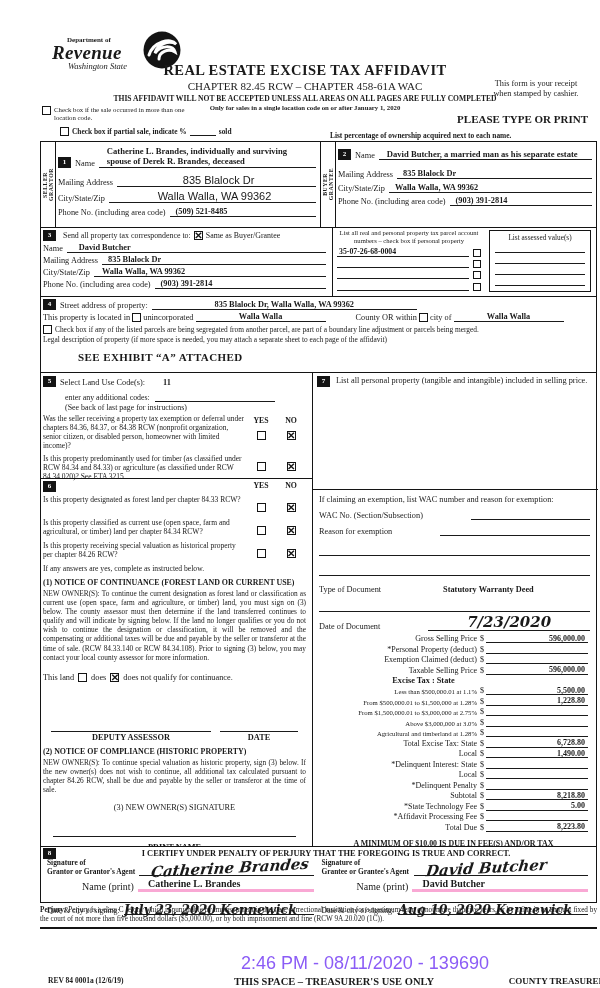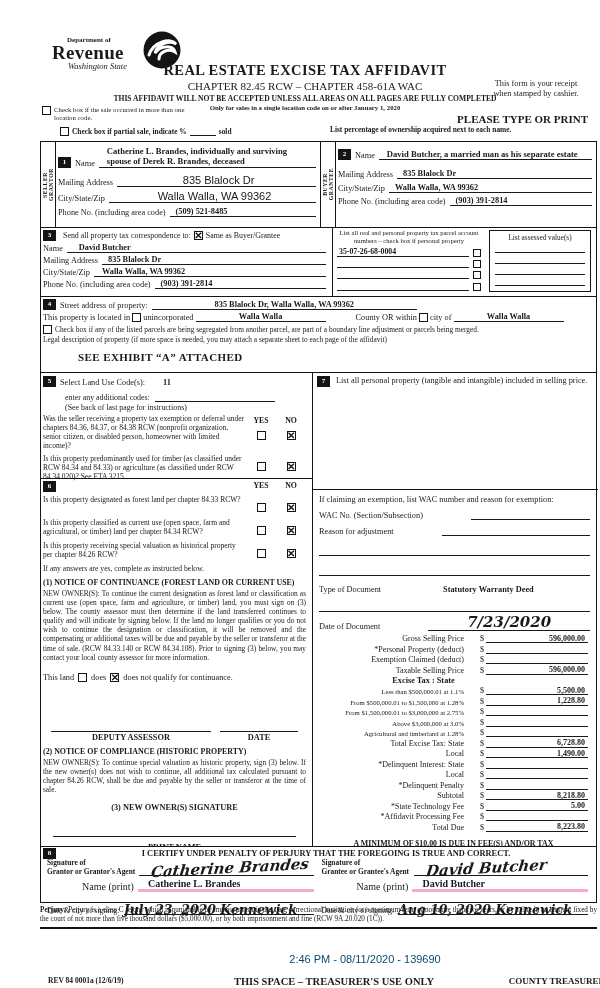--- a/index.html
+++ b/index.html
@@ -5,33 +5,33 @@
   * { box-sizing: border-box; margin: 0; padding: 0; }
   body { background: #e8e8e8; }
   .page { position: relative; width: 600px; height: 988px; background: #ffffff;
           font-family: "Liberation Serif", serif; color: #1a1a1a; overflow: hidden;
           margin: 0 auto; }
   .b { font-weight: bold; }
 
   
   .logo { position: absolute; left: 52px; top: 36px; width: 150px; }
   .logo-dept { font-size: 7px; font-weight: bold; margin-left: 15px; }
-  .logo-rev { font-size: 19px; font-weight: bold; line-height: 0.9; letter-spacing: 0.3px; }
+  .logo-rev { font-size: 19px; font-weight: bold; line-height: 0.9; letter-spacing: 0.3px; font-style: italic; }
   .logo-state { font-size: 8.5px; font-style: italic; margin-left: 16px; }
   .logo-swoosh { position: absolute; left: 90px; top: -6px; }
   .hd-center { position: absolute; left: 85px; top: 62px; width: 440px; text-align: center; }
   .hd-title { font-size: 14.5px; font-weight: bold; letter-spacing: 0.4px; }
   .hd-sub { font-size: 11px; margin-top: 1px; }
   .hd-warn { font-size: 7.6px; font-weight: bold; margin-top: 2px; }
   .hd-only { font-size: 6.8px; font-weight: bold; margin-top: 1px; }
   .receipt { position: absolute; right: 4px; top: 79px; width: 120px; font-size: 8.3px; text-align: center; line-height: 1.25; }
   .type-print { position: absolute; right: 12px; top: 113px; font-size: 11px; font-weight: bold; text-align: right; }
   .hcb1 { position: absolute; left: 42px; top: 106px; width: 152px; font-size: 6.8px; display: flex; gap: 3px; line-height: 1.25; }
   .hcb2 { position: absolute; left: 60px; top: 127px; font-size: 7.4px; font-weight: bold; display: flex; align-items: flex-end; gap: 3px; }
-  .own-note { position: absolute; left: 330px; top: 125px; font-size: 7.4px; font-weight: bold; }
+  .own-note { position: absolute; left: 330px; top: 131px; font-size: 7.4px; font-weight: bold; }
 
   
   .cb { position: relative; display: inline-block; width: 9px; height: 9px;
         border: 1px solid #141414; vertical-align: -1px; flex: none; background: #fff; }
   .cb.checked::before { content: "✕"; position: absolute; left: -0.5px; top: -2px;
         font-size: 10px; font-weight: bold; color: #141414; }
 
   .formbody { position: absolute; left: 40px; top: 141px; width: 557px; height: 762px; border: 1.5px solid #141414; }
   .snum { flex: none; display: inline-block; min-width: 13px; height: 11px; background: #141414; color: #fff;
           font-size: 7px; font-weight: bold; text-align: center; line-height: 11px; margin-right: 4px; }
@@ -82,33 +82,33 @@
   .qtext { flex: 1; font-size: 7.5px; line-height: 1.22; padding-right: 2px; }
   .qcell { width: 30px; text-align: center; padding-top: 2px; }
   .inrow { display: flex; align-items: flex-end; font-size: 8.3px; margin-top: 2px; }
   .blank { display: inline-block; border-bottom: 1px solid #1a1a1a; height: 9px; }
   .ntitle { font-size: 7.9px; font-weight: bold; margin-top: 5px; }
   .para { font-size: 7.35px; line-height: 1.24; text-align: justify; margin-top: 2px; }
   .landrow { margin-top: 11px; font-size: 8.3px; display: flex; gap: 4px; align-items: center; }
   .depblock { display: flex; justify-content: space-between; margin-top: 40px; padding: 0 8px; }
   .depcell { text-align: center; font-size: 8.3px; font-weight: bold; }
   .depline { border-bottom: 1px solid #1a1a1a; height: 10px; margin-bottom: 1px; }
-  .sig3 { text-align: center; font-size: 8.3px; font-weight: bold; margin-top: 9px; }
+  .sig3 { text-align: center; font-size: 8.3px; font-weight: normal; margin-top: 9px; }
   .longline { border-bottom: 1px solid #1a1a1a; height: 13px; margin: 0 10px; }
   .printname { text-align: center; font-size: 8.3px; font-weight: bold; margin-top: 6px; }
 
   .sec7 { height: 117px; border-bottom: 1px solid #141414; padding: 3px 6px 0 4px; font-size: 8.3px; display: flex; gap: 2px; align-items: flex-start; }
   .exm { padding: 5px 8px 0 6px; font-size: 8.3px; }
   .exrow { display: flex; align-items: flex-end; margin-top: 5px; gap: 44px; }
   .exline { flex: 1; border-bottom: 1px solid #1a1a1a; min-height: 10px; }
   .hand { font-family: "DejaVu Serif", serif; font-style: italic; }
   .hand-date { font-size: 15px; text-align: center; line-height: 0.9; font-weight: bold; }
   .money { margin-top: 3px; padding-right: 2px; }
   .trow { display: flex; align-items: flex-end; margin-top: 1px; }
-  .tlabel { flex: 1; text-align: right; font-size: 8px; padding-right: 16px; white-space: nowrap; }
+  .tlabel { flex: 1; text-align: right; font-size: 8px; padding-right: 3px; white-space: nowrap; }
   .tlabel.sm { font-size: 6.7px; }
   .tcur { font-size: 8px; padding-right: 2px; }
   .tval { width: 102px; border-bottom: 1px solid #1a1a1a; text-align: right; font-weight: bold;
           font-size: 8px; padding: 0 3px 0 2px; height: 9.5px; }
   .theader { text-align: center; font-size: 8.3px; font-weight: bold; margin-top: 1px; padding-right: 60px; }
   .minnote { margin-top: 7px; text-align: center; font-size: 7.9px; font-weight: bold; line-height: 1.3; }
 
   
   .sec8 { position: absolute; left: 0; top: 704px; width: 100%; height: 58px; border-top: 1.5px solid #141414; padding: 1px 4px 0 2px; }
   .certify { display: flex; align-items: center; }
@@ -126,21 +126,21 @@
   .dcval { flex: 1; border-bottom: 1px solid #1a1a1a; position: relative; height: 14px; }
   .dctext { position: absolute; left: 0; bottom: -3px; font-size: 12.5px; white-space: nowrap; font-weight: bold; margin-top: 34px; }
 
   .perjury { position: absolute; left: 40px; top: 906px; width: 557px; font-size: 7.2px; line-height: 1.28;
              text-align: justify; border-bottom: 2px solid #141414; padding-bottom: 3px; }
   .footer { position: absolute; left: 40px; top: 976px; width: 557px; display: flex; align-items: flex-start; margin-left: 8px; }
   .rev { width: 150px; font-size: 7.5px; font-weight: bold; }
   .tspace { flex: 1; text-align: center; font-size: 10.5px; font-weight: bold; }
   .ctreas { width: 135px; text-align: right; font-size: 9px; font-weight: bold; }
   .stamp { position: absolute; left: 150px; top: 953px; width: 430px; text-align: center;
-           font-family: "Liberation Sans", sans-serif; font-size: 11px; color: #0c4a6e; }
+           font-family: "Liberation Sans", sans-serif; font-size: 18px; color: #8b5cf6; }
 </style>
 </head>
 <body>
 
 <div class="page">
 
   <div class="logo">
     <div class="logo-dept">Department of</div>
     <div class="logo-rev">Revenue</div>
     <div class="logo-state">Washington State</div>
@@ -402,21 +402,21 @@
         <span class="snum">7</span>
         <span>List all personal property (tangible and intangible) included in selling price.</span>
       </div>
       <div class="exm">
         <div>If claiming an exemption, list WAC number and reason for exemption:</div>
         <div class="exrow" style="margin-top:6px">
           <span class="flabel">WAC No. (Section/Subsection)</span>
           <span class="exline"></span>
         </div>
         <div class="exrow" style="margin-top:6px">
-          <span class="flabel">Reason for adjustment</span>
+          <span class="flabel">Reason for exemption</span>
           <span class="exline"></span>
         </div>
         <div class="exline" style="margin-top:10px"></div>
         <div class="exline" style="margin-top:10px"></div>
         <div class="exrow" style="margin-top:9px">
           <span class="flabel">Type of Document</span>
           <span class="b" style="padding-left:14px">Statutory Warranty Deed</span>
         </div>
         <div class="exline" style="margin-top:8px"></div>
         <div class="exrow" style="margin-top:4px">

